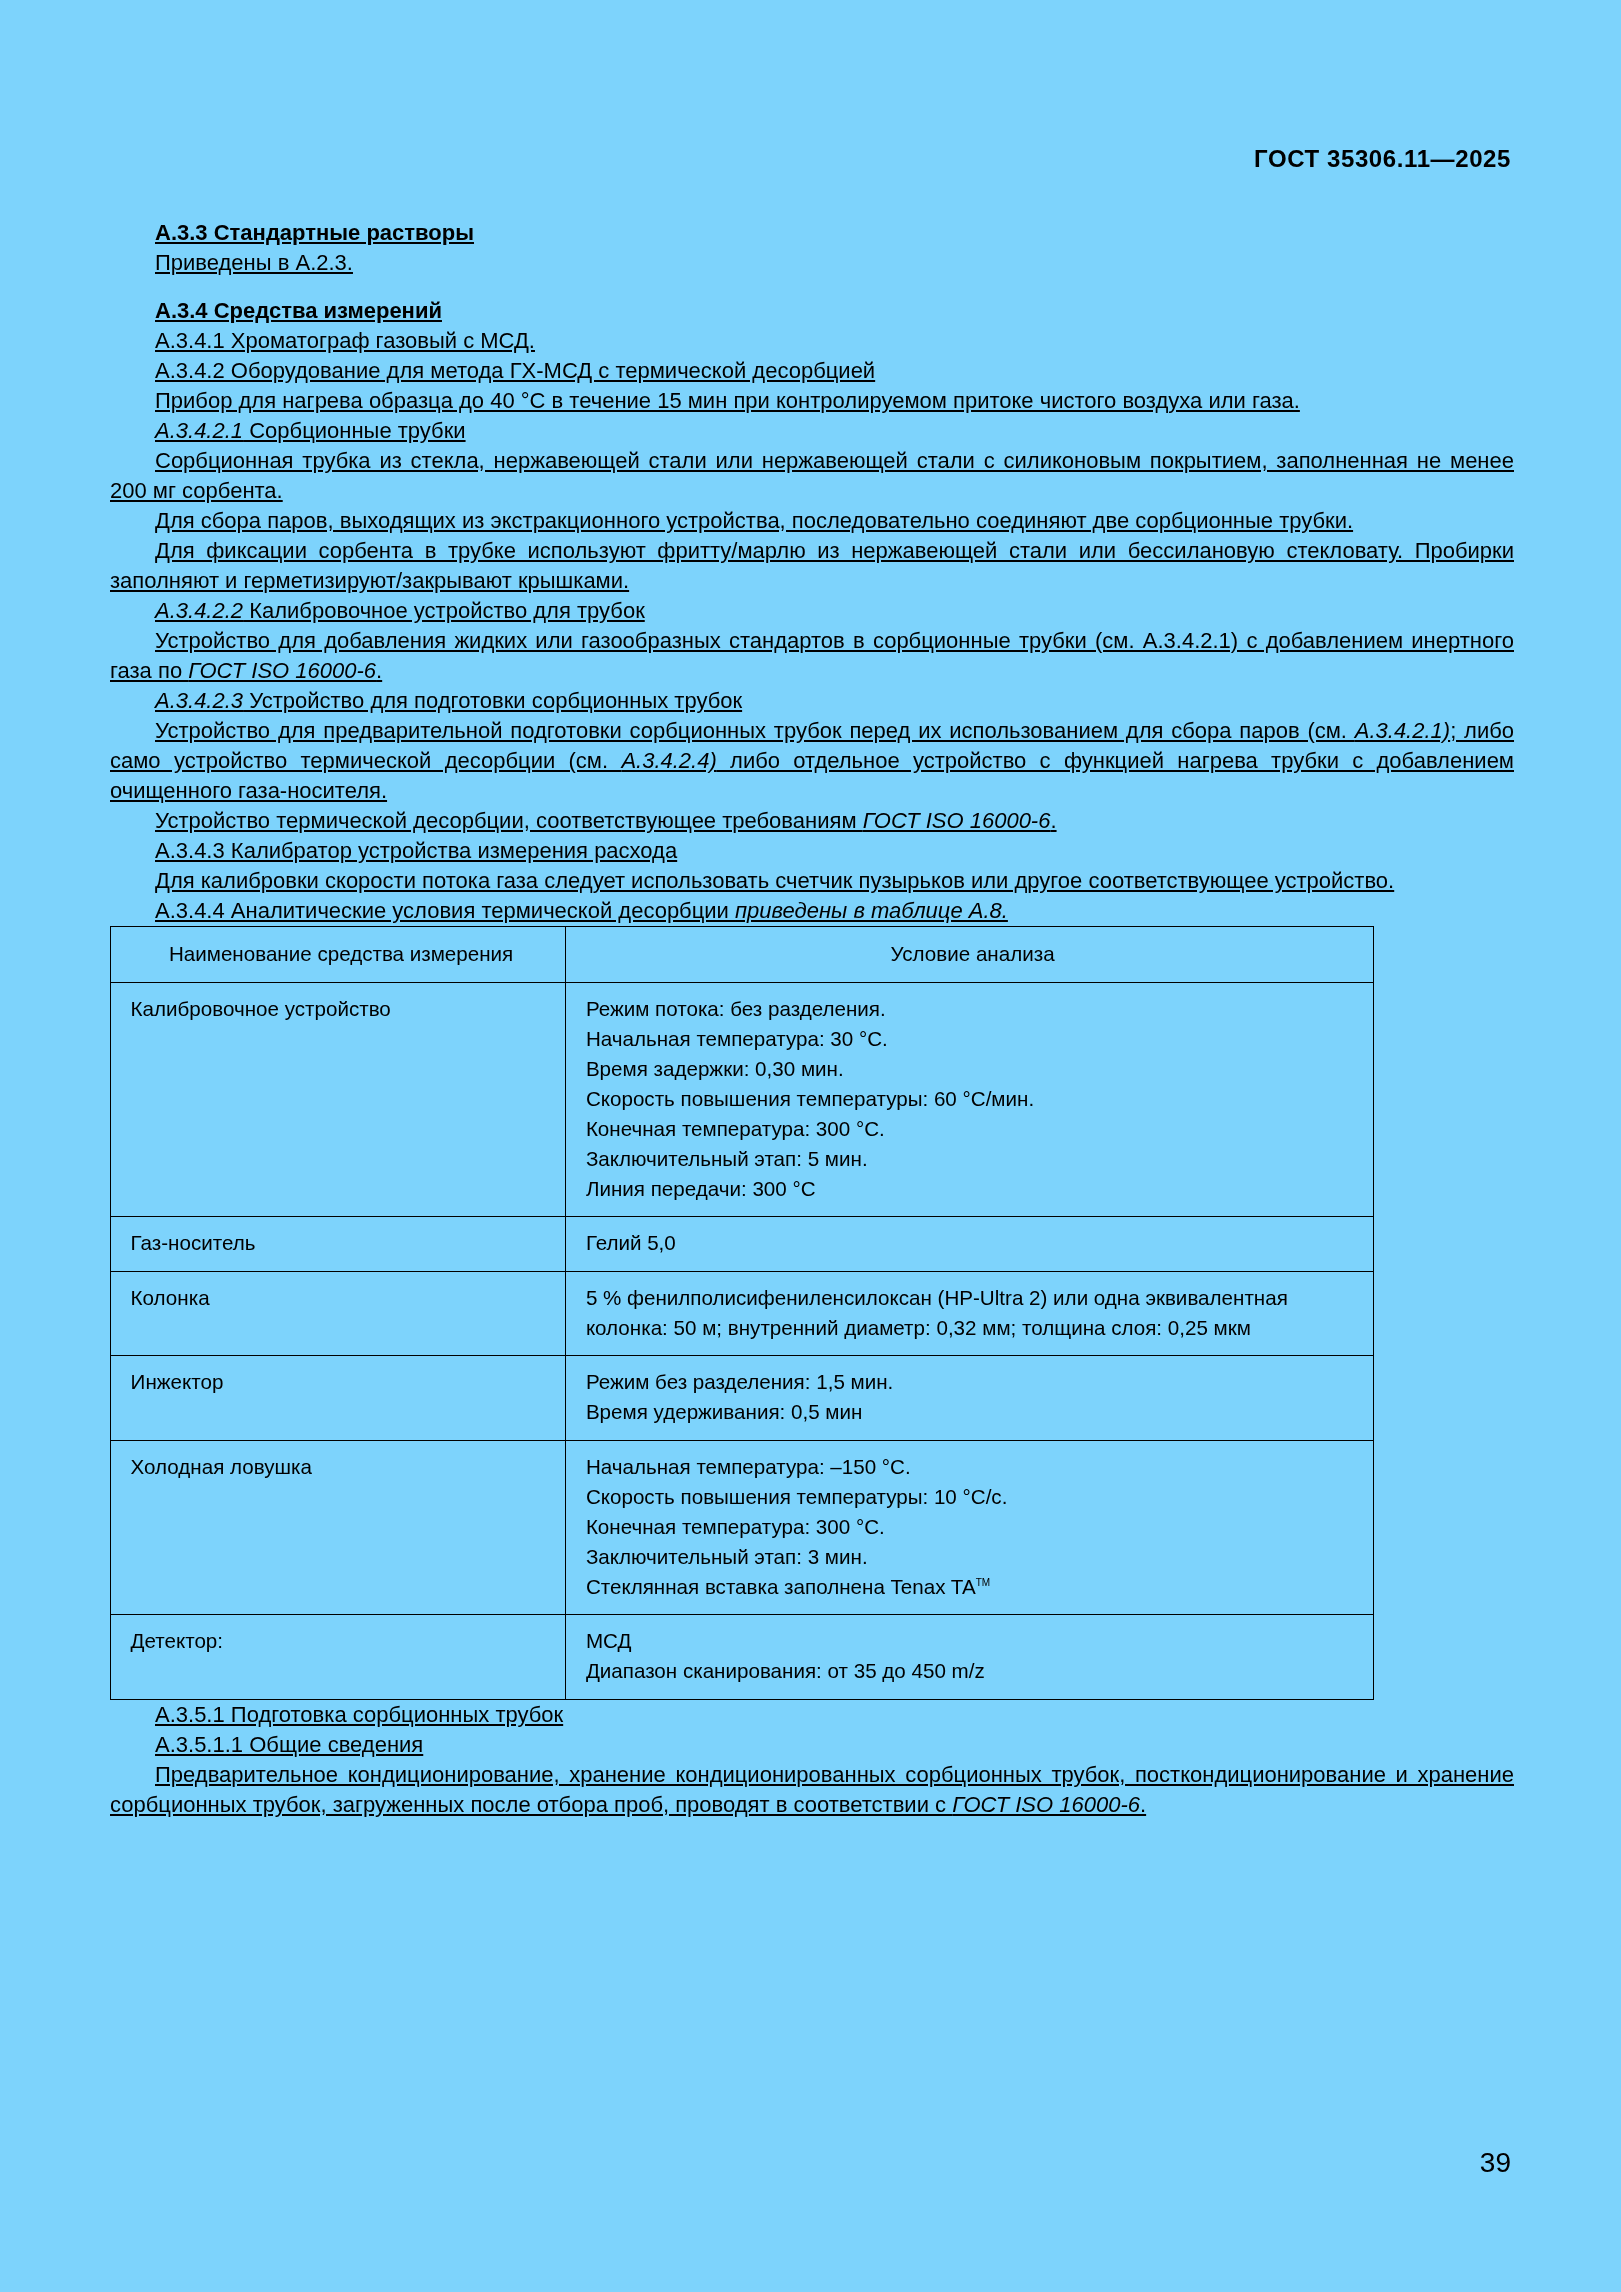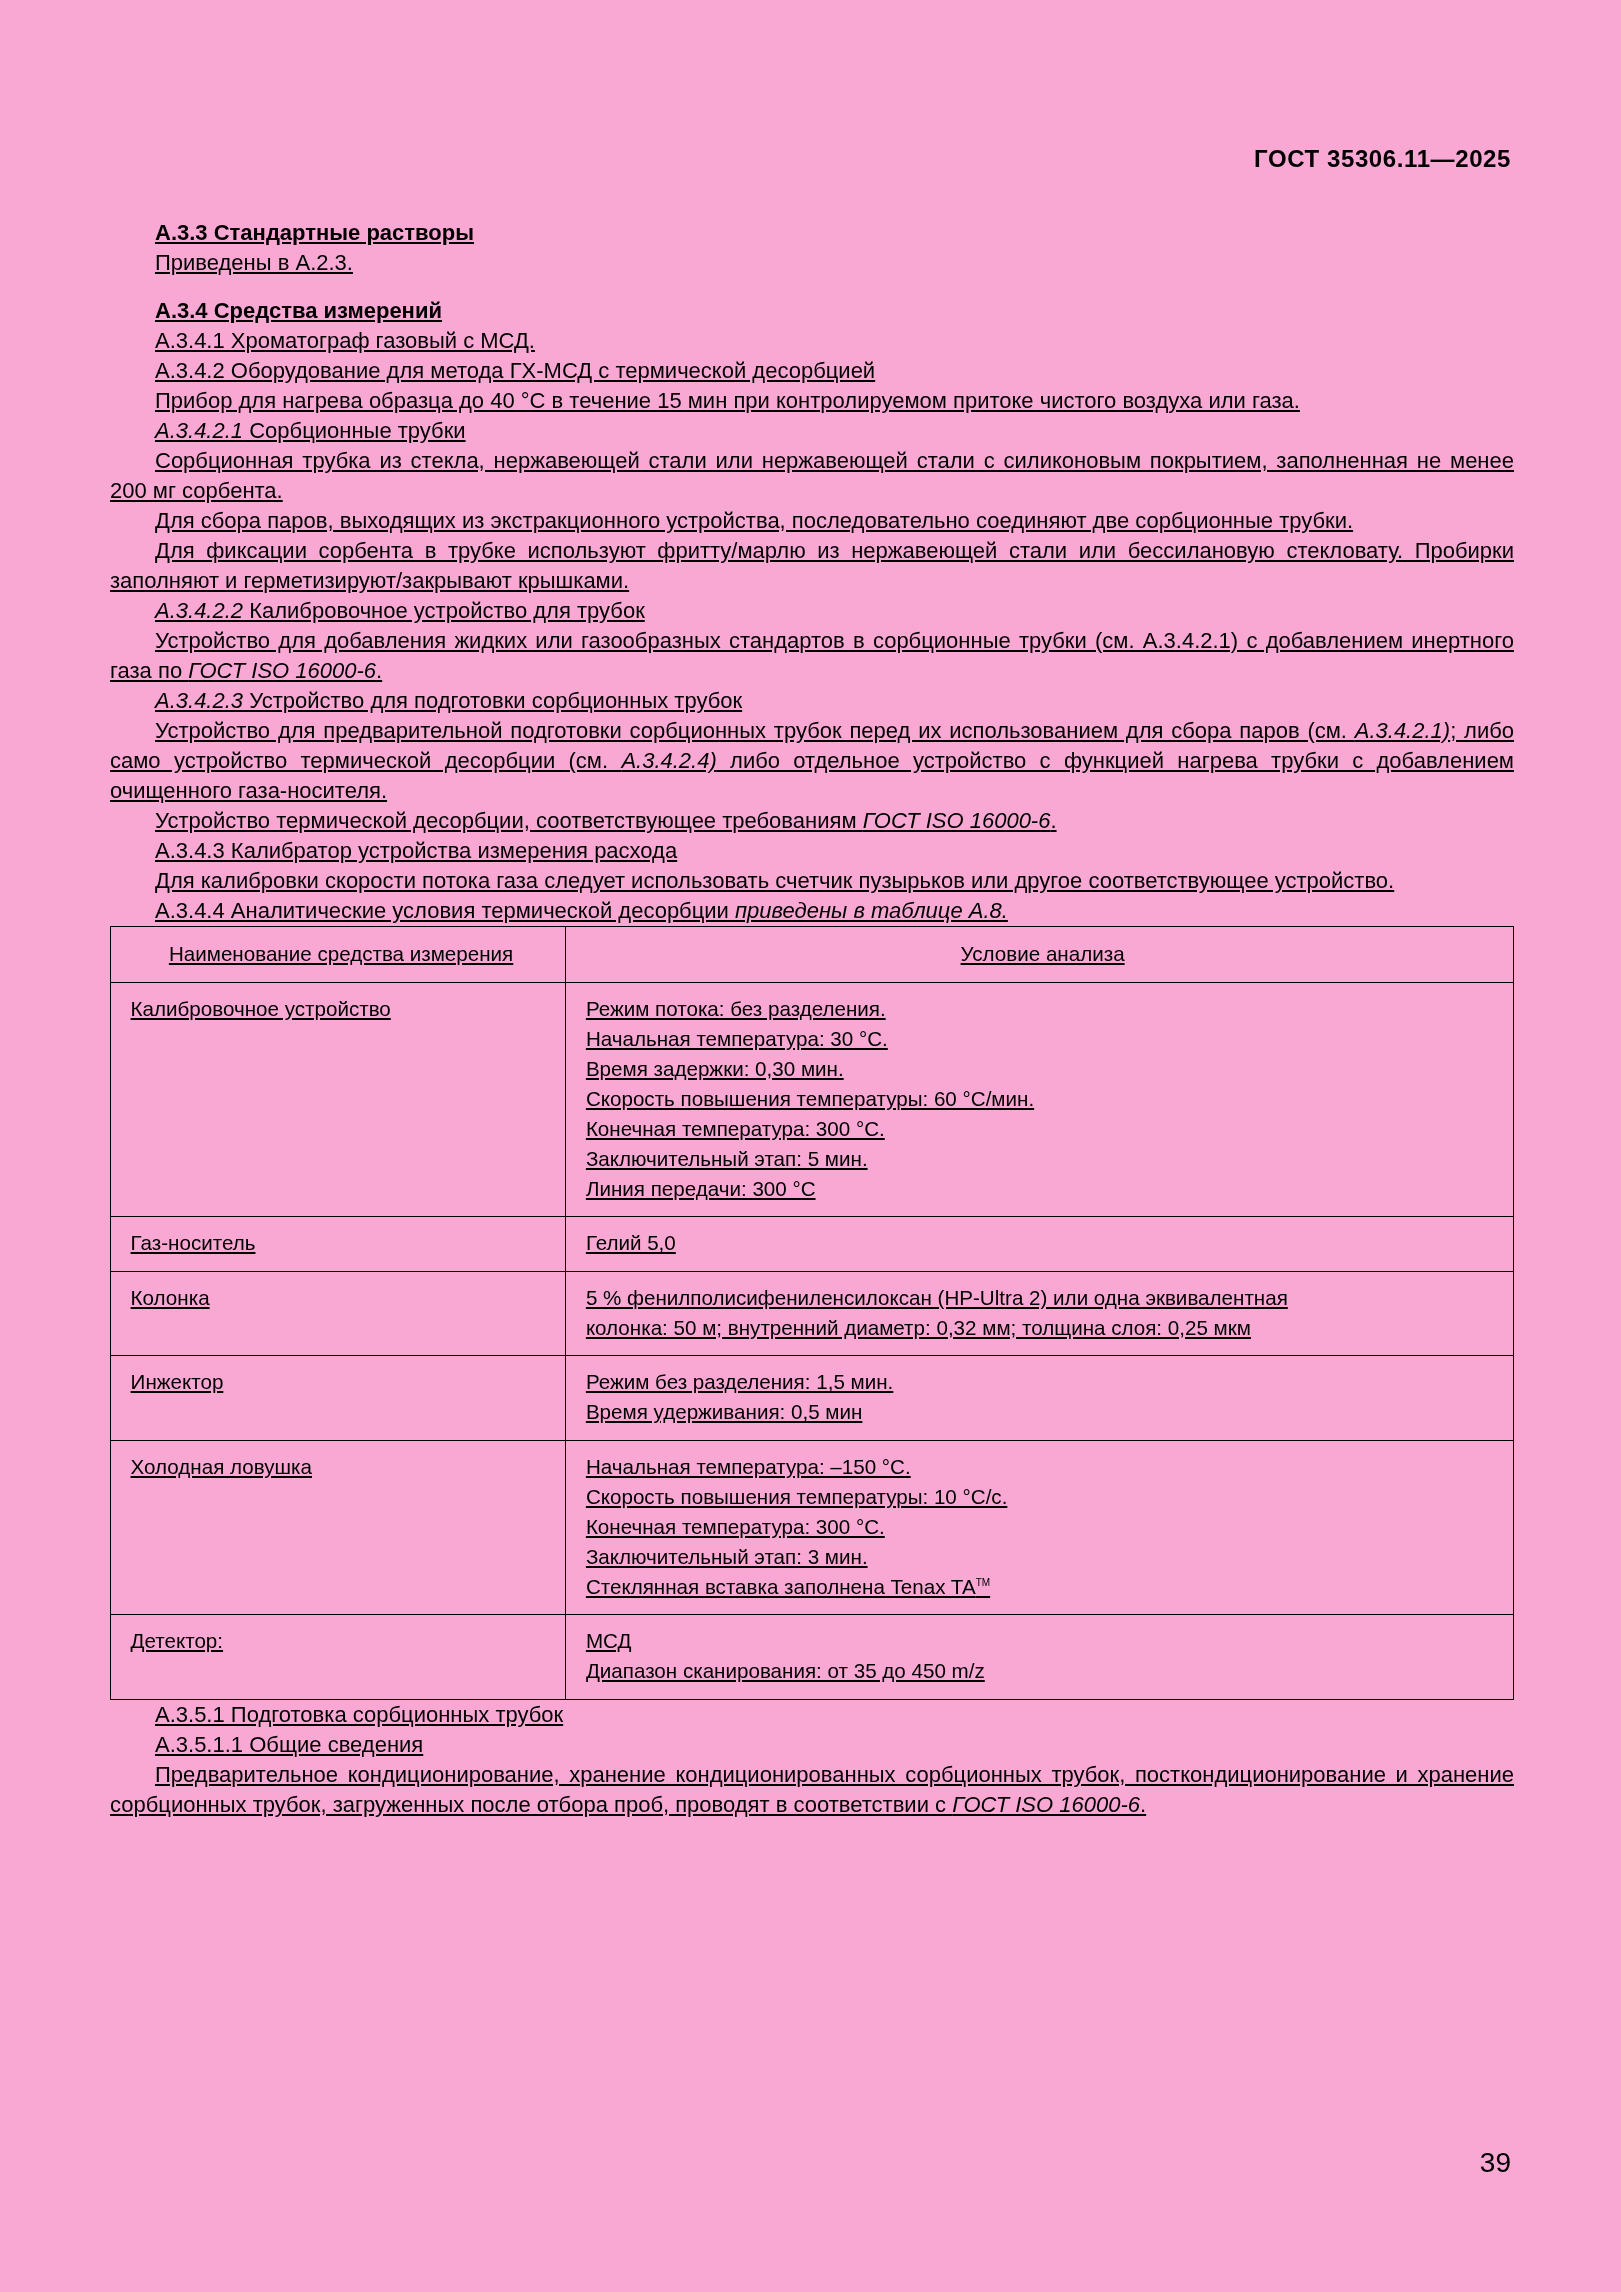--- a/index.html
+++ b/index.html
@@ -9,21 +9,21 @@
   }
   body {
     font-family: "Liberation Sans", sans-serif;
     color: #000000;
   }
   .page {
     position: relative;
     width: 1621px;
     height: 2293px;
     margin: 0 auto;
-    background: #f9a8d4;
+    background: #7dd3fc;
     box-sizing: border-box;
   }
   .header {
     position: absolute;
     top: 145px;
     right: 110px;
     font-size: 24px;
     font-weight: bold;
     letter-spacing: 0.6px;
   }
@@ -58,23 +58,22 @@
     font-size: 20.6px;
     margin-top: 35px;
     margin-bottom: 13.7px;
     letter-spacing: 0.1px;
   }
   .table-caption .spaced {
     letter-spacing: 3.1px;
   }
   table.t8 {
     border-collapse: collapse;
-    width: 1404px;
+    width: 1264px;
     table-layout: fixed;
-    text-decoration: underline;
   }
   table.t8 td, table.t8 th {
     border: 1.5px solid #000000;
     vertical-align: top;
     font-size: 20.6px;
     line-height: 30px;
     padding: 10.8px 13.7px 12.7px 19.6px;
     font-weight: normal;
   }
   table.t8 th {

